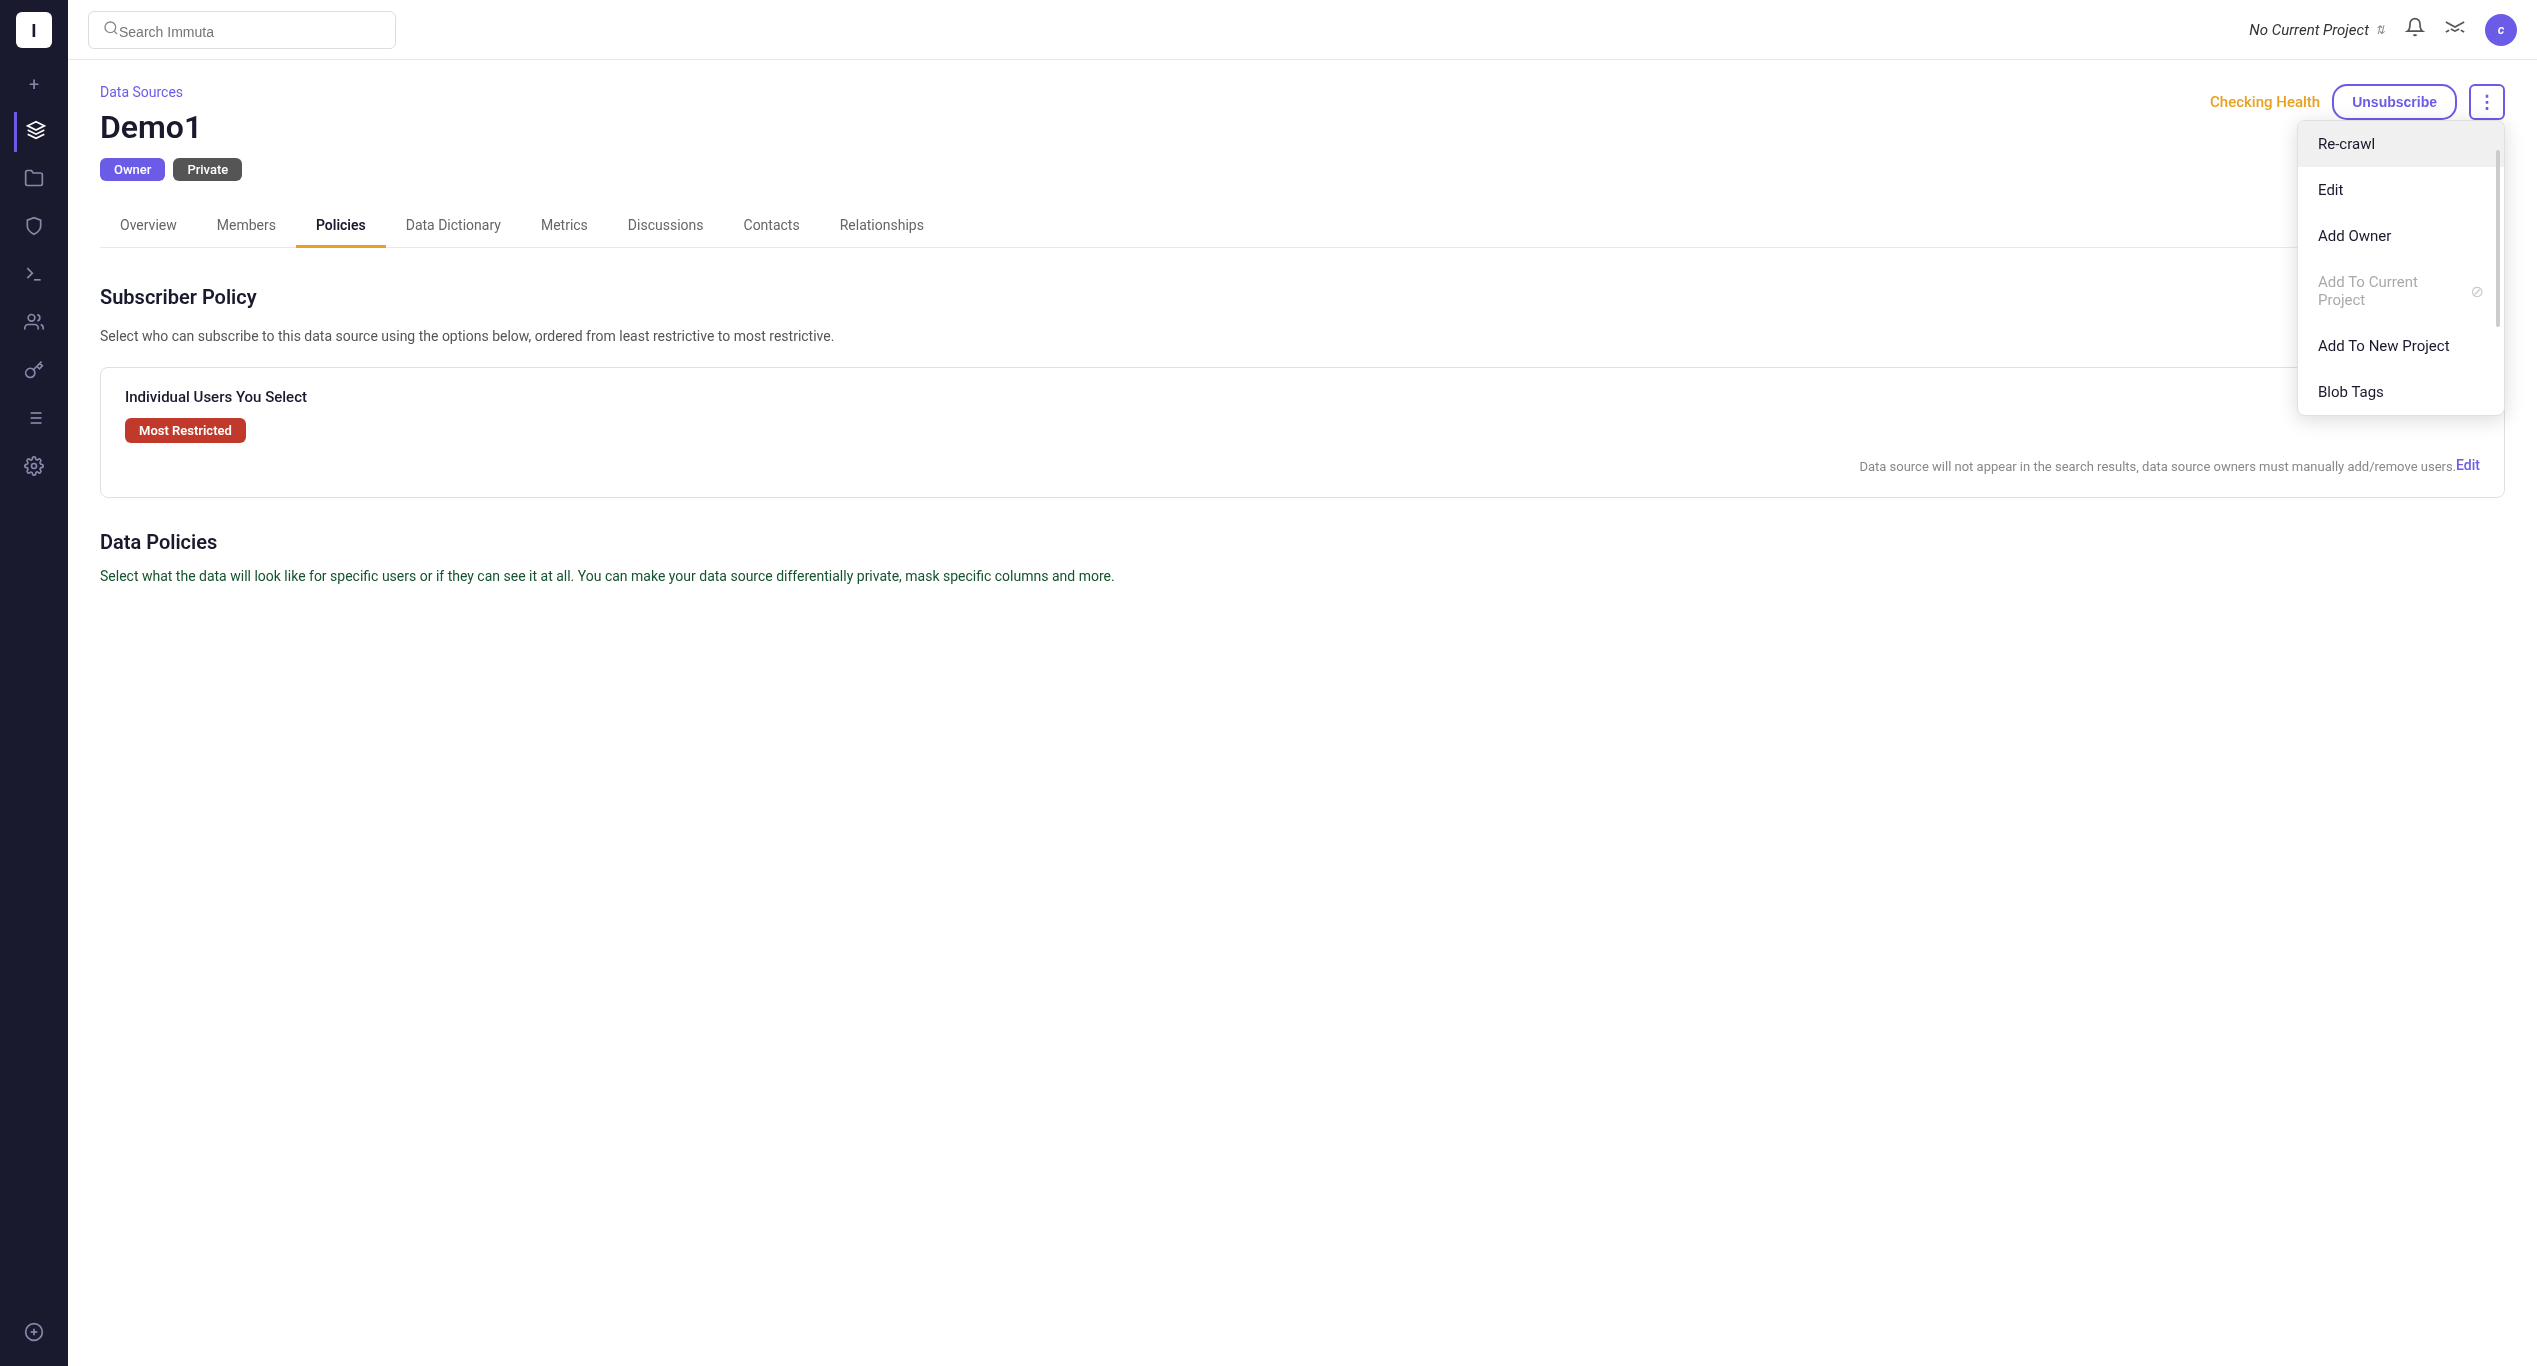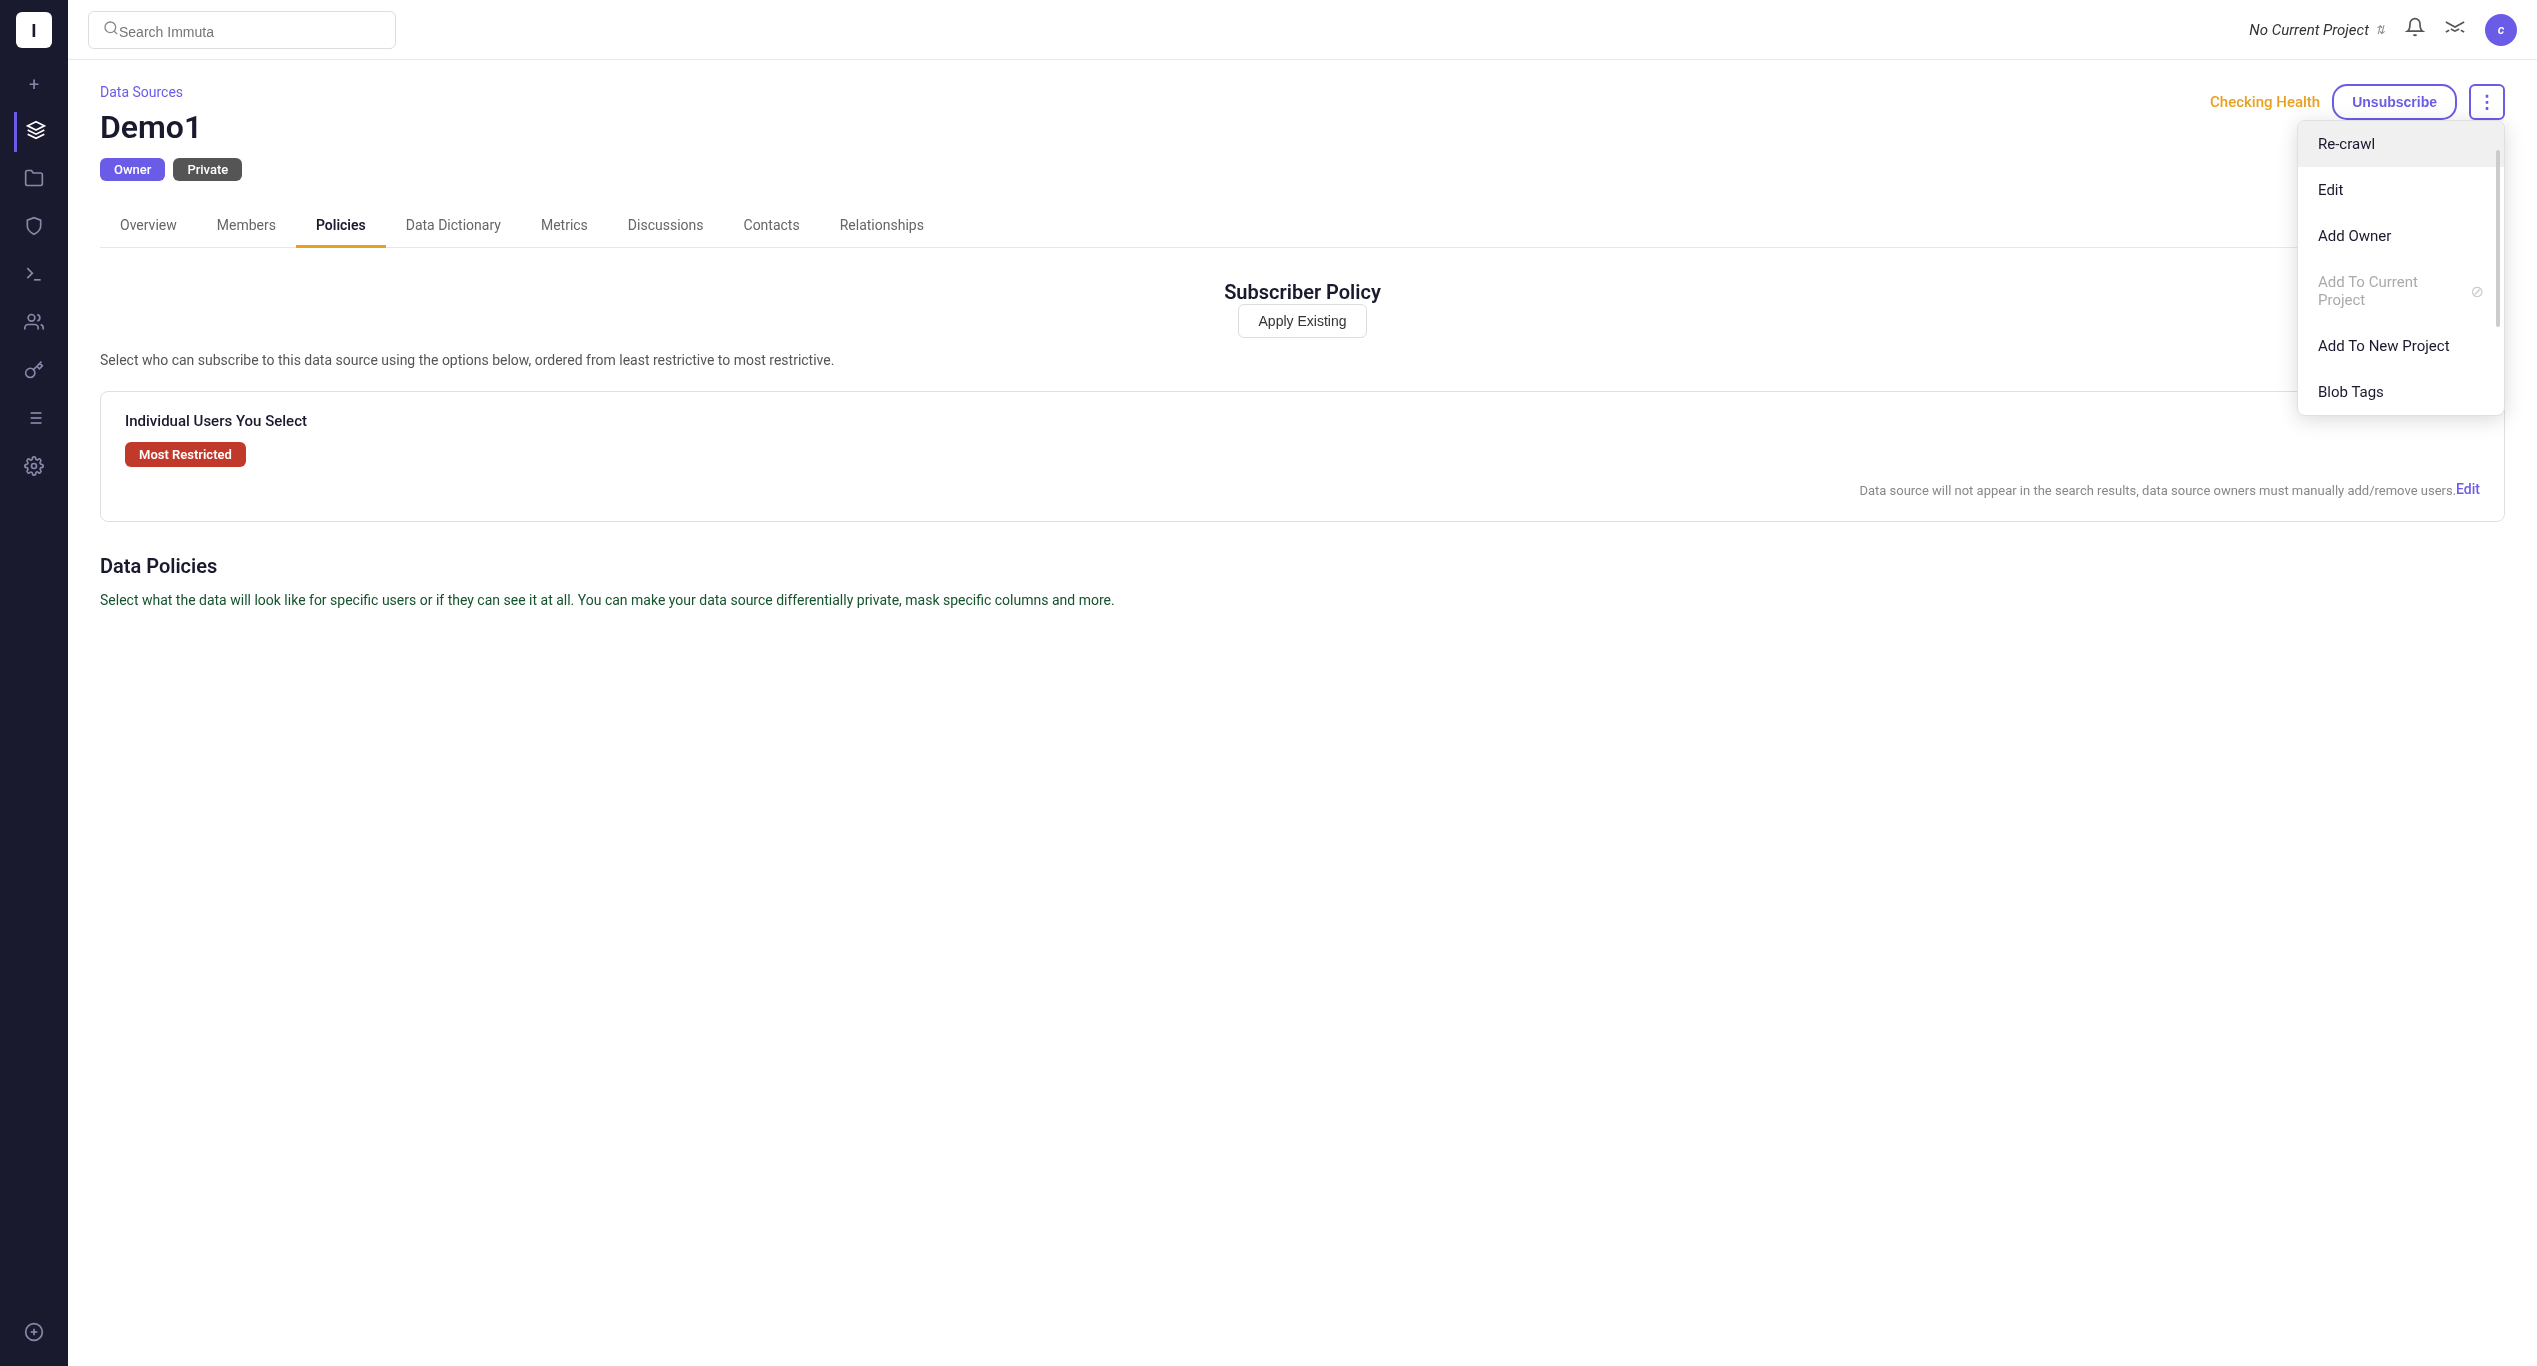--- a/index.html
+++ b/index.html
@@ -185,21 +185,20 @@
       font-weight: 600;
       border-bottom-color: #e8a020;
     }
 
     
     .section-header-row {
       display: flex;
       align-items: center;
       justify-content: space-between;
       margin-bottom: 12px;
-      flex-direction: column;
     }
     .section-title {
       font-size: 20px;
       font-weight: 600;
       color: #1a1a2e;
     }
     .section-desc {
       font-size: 14px;
       color: #555;
       margin-bottom: 20px;

